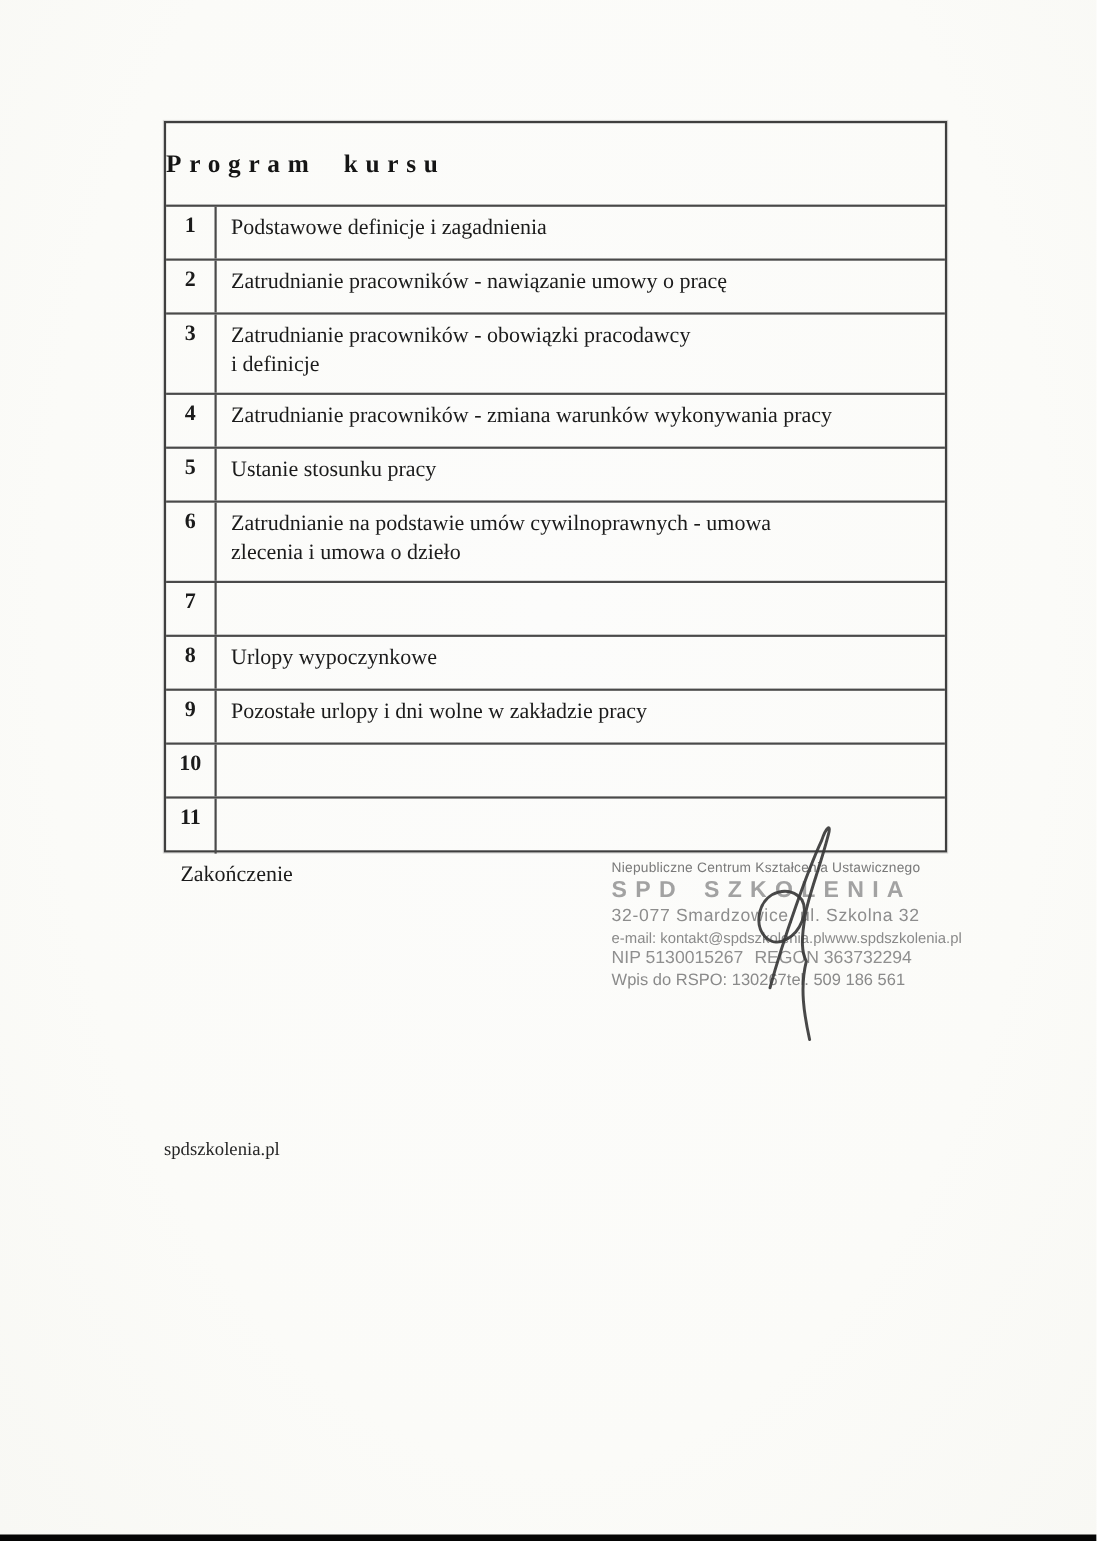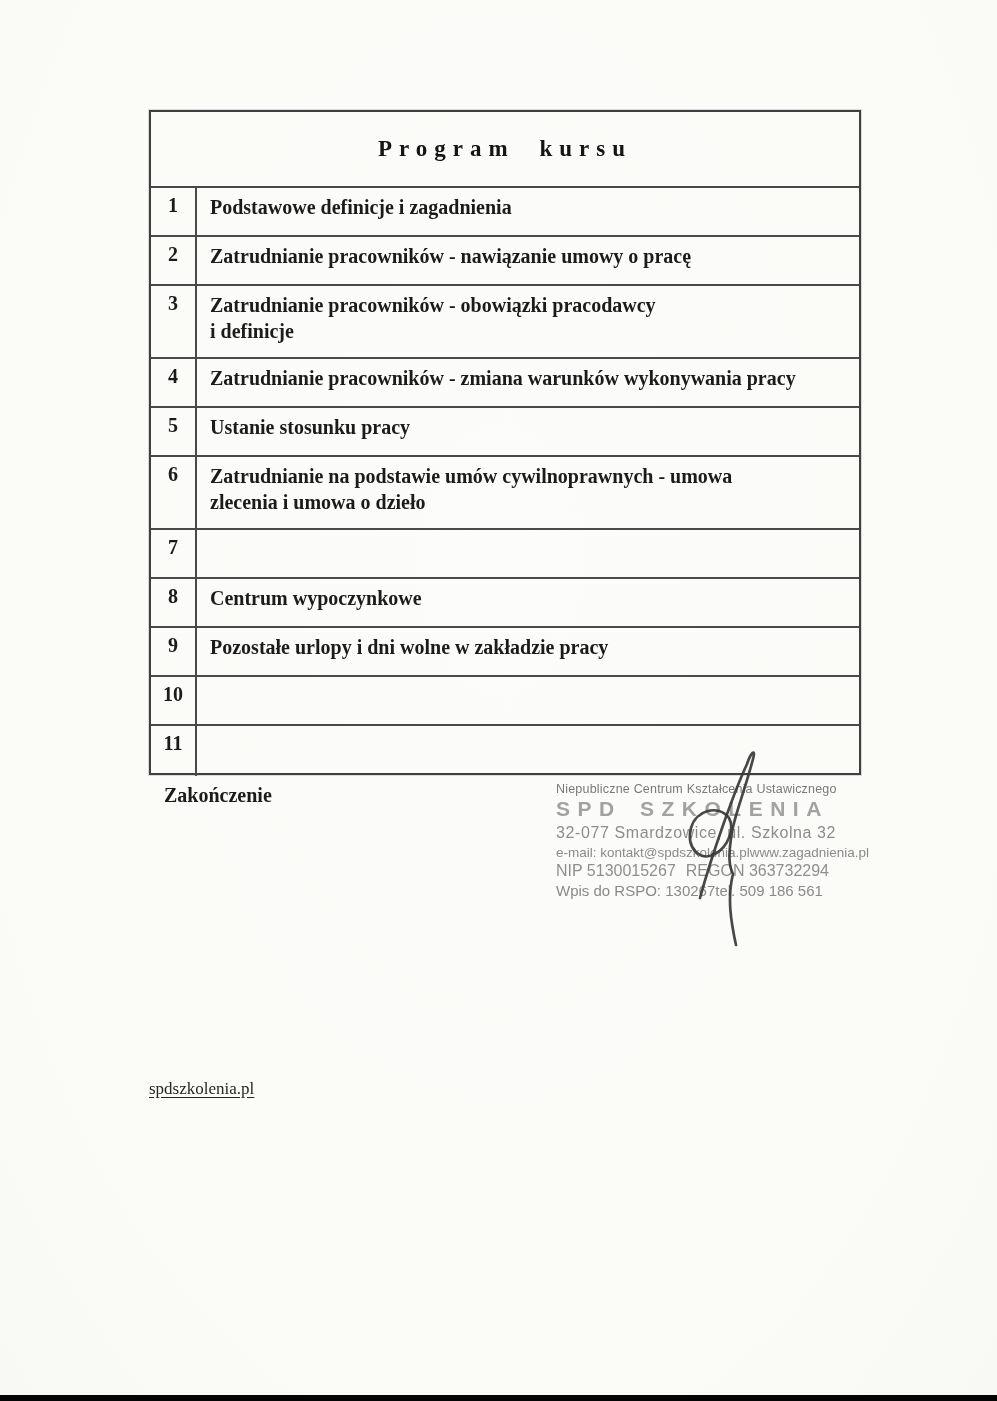--- a/index.html
+++ b/index.html
@@ -20,21 +20,20 @@
     left: 149px;
     top: 110px;
     width: 708px;
     border: 2px solid #3f3f3f;
     box-shadow: 0 0 0 1px rgba(120,120,120,.25);
   }
   .table-header {
     height: 74px;
     display: flex;
     align-items: center;
-    justify-content: center;
     border-bottom: 2px solid #484848;
   }
   .table-title {
     font-weight: bold;
     font-size: 23px;
     letter-spacing: 7px;
     word-spacing: 12px;
     color: #151515;
   }
   .table-row {
@@ -49,21 +48,21 @@
     flex: 0 0 44px;
     border-right: 2px solid #4a4a4a;
     font-weight: bold;
     font-size: 20px;
     color: #1b1b1b;
     text-align: center;
     padding-top: 6px;
   }
   .cell-text {
     flex: 1;
-    font-weight: bold;
+    font-weight: normal;
     font-size: 20px;
     color: #1b1b1b;
     padding: 6px 6px 0 13px;
     line-height: 26px;
   }
   .cell-text div { white-space: nowrap; }
 
   
   .stamp {
     position: absolute;
@@ -113,23 +112,21 @@
     height: 245px;
   }
 
   
   .footer-link {
     position: absolute;
     left: 149px;
     top: 1035px;
     font-size: 17px;
     color: #262626;
-    text-decoration: underline;
     text-underline-offset: 3px;
-    margin-top: 44px;
   }
   .footer-registry {
     position: absolute;
     left: 149px;
     top: 1070px;
     font-size: 21px;
     font-weight: bold;
     color: #1a1a1a;
     white-space: nowrap;
   }
@@ -198,21 +195,21 @@
           </div>
     </div>
 
     <div class="table-row">
       <div class="cell-num">7</div>
     </div>
 
     <div class="table-row">
       <div class="cell-num">8</div>
       <div class="cell-text">
-            <div>Centrum wypoczynkowe</div>
+            <div>Urlopy wypoczynkowe</div>
           </div>
     </div>
 
     <div class="table-row">
       <div class="cell-num">9</div>
       <div class="cell-text">
             <div>Pozostałe urlopy i dni wolne w zakładzie pracy</div>
           </div>
     </div>
 
@@ -228,21 +225,21 @@
     </div>
   </div>
   </div>
 
   <div class="stamp">
     <div class="stamp-subtitle">Niepubliczne Centrum Kształcenia Ustawicznego</div>
     <div class="stamp-name">SPD SZKOLENIA</div>
     <div class="stamp-address">32-077 Smardzowice, ul. Szkolna 32</div>
     <div class="stamp-flex stamp-email-row">
       <span>e-mail: kontakt@spdszkolenia.pl</span>
-      <span>www.zagadnienia.pl</span>
+      <span>www.spdszkolenia.pl</span>
     </div>
     <div class="stamp-flex stamp-nip-row">
       <span>NIP 5130015267</span>
       <span>REGON 363732294</span>
     </div>
     <div class="stamp-flex stamp-rspo-row">
       <span>Wpis do RSPO: 130267</span>
       <span>tel. 509 186 561</span>
     </div>
   </div>

